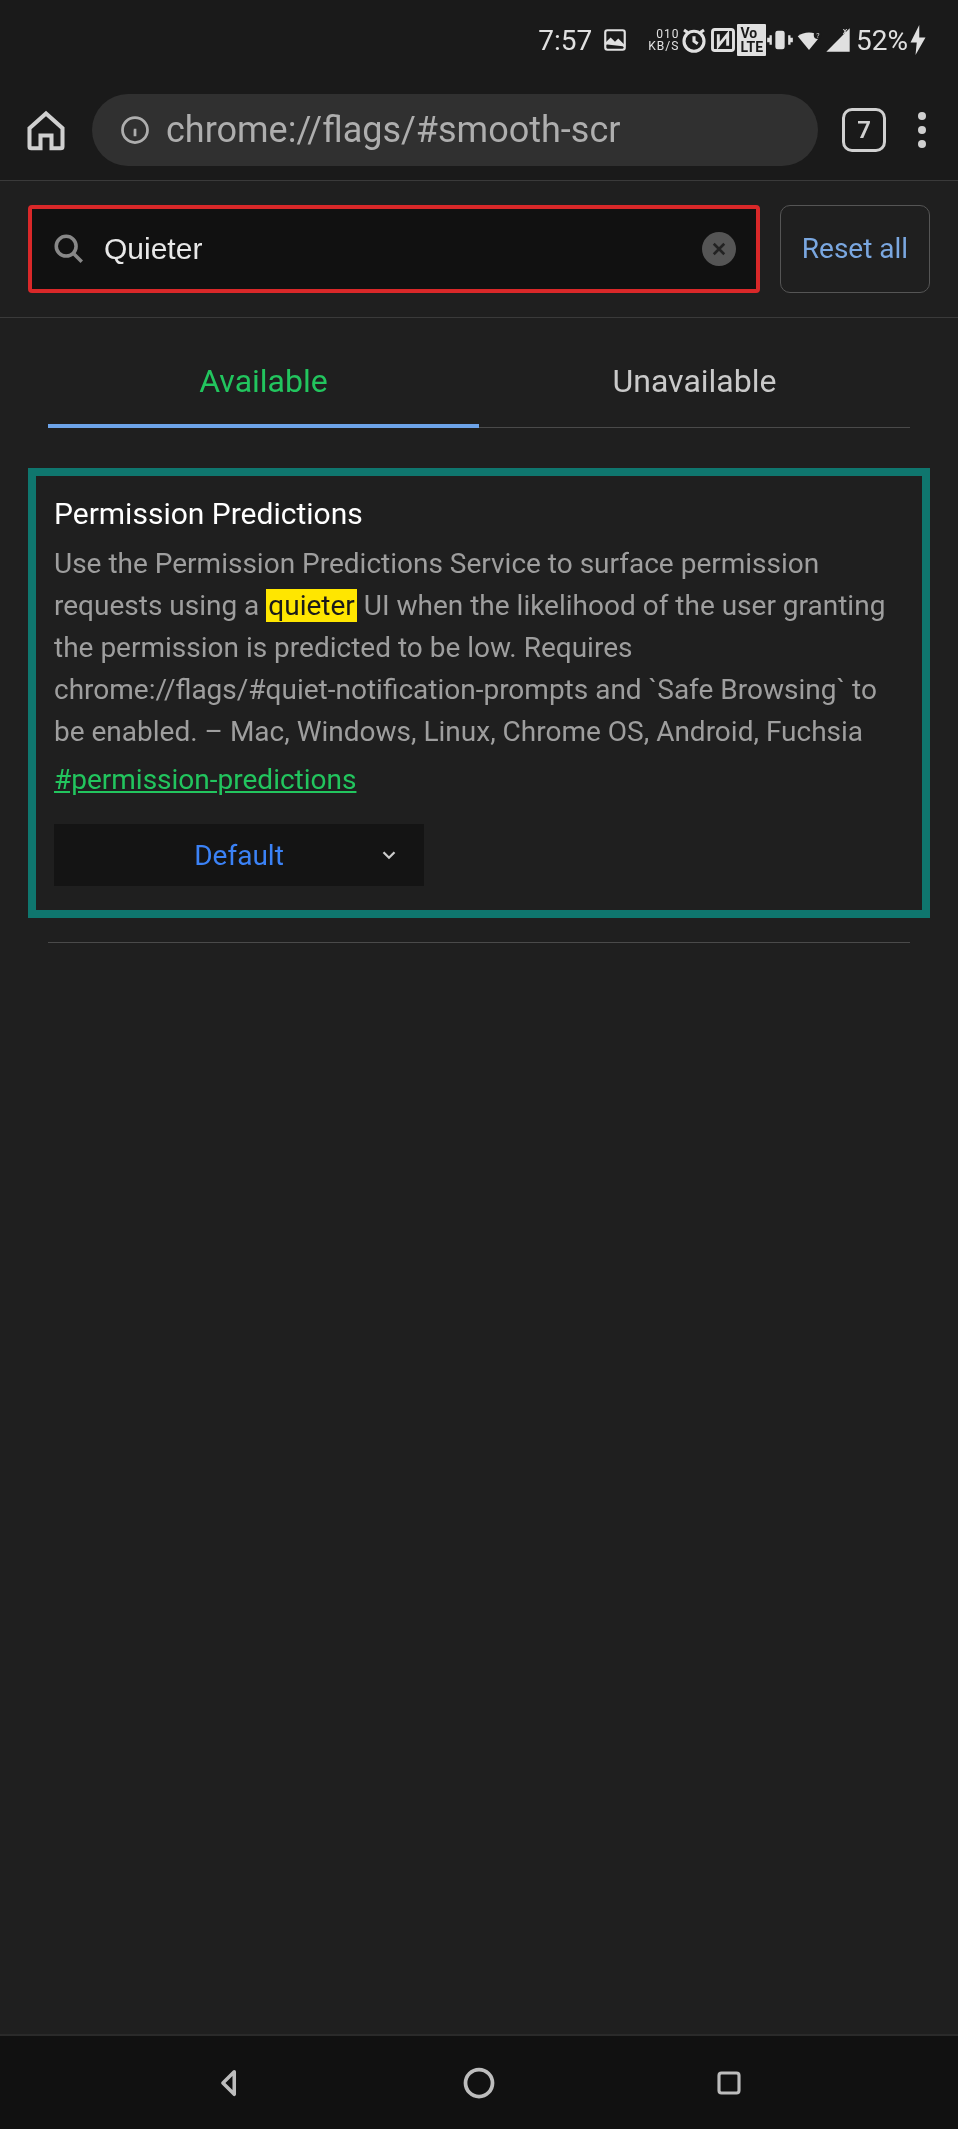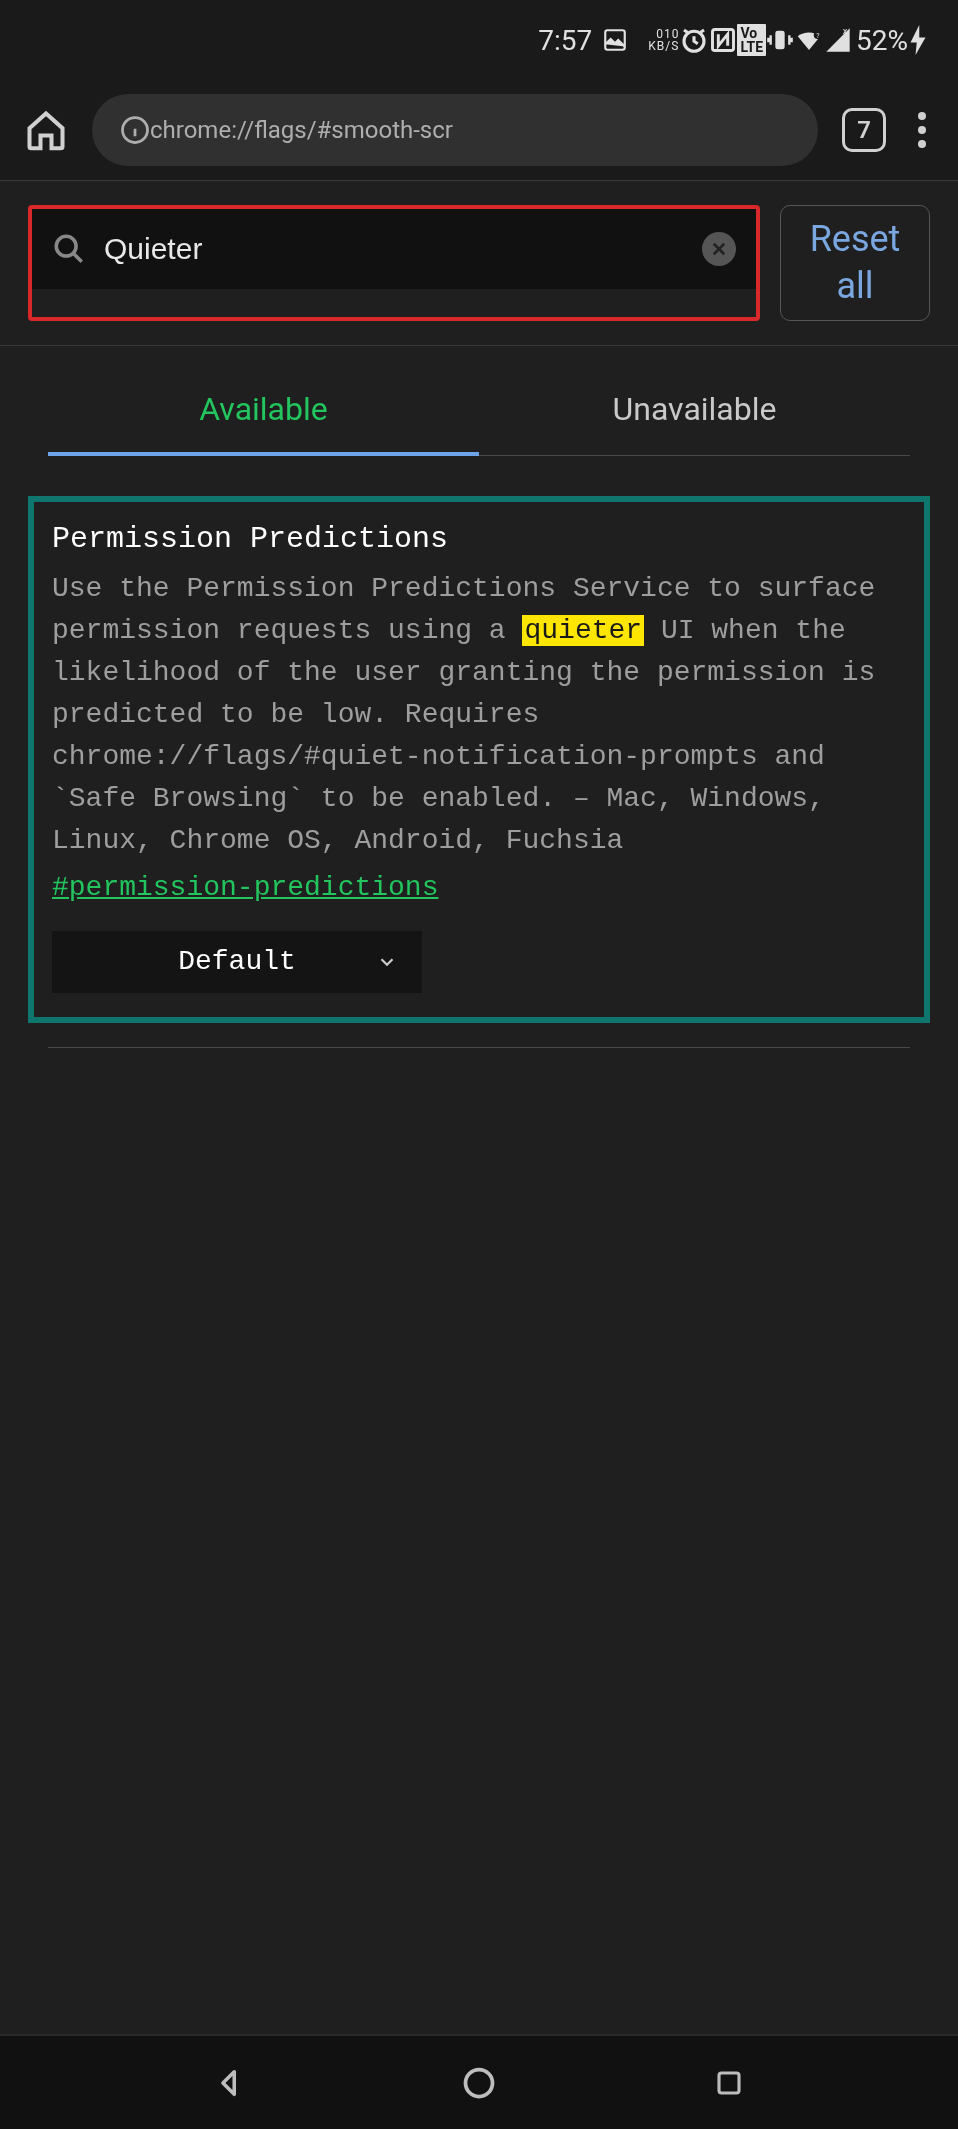--- a/index.html
+++ b/index.html
@@ -8,49 +8,49 @@
   
   .statusbar { height: 80px; background: #1a1a1a; display: flex; align-items: center; justify-content: flex-end; padding: 0 30px; gap: 0; color: #e0e0e0; font-size: 28px; }
   .statusbar .time { margin-right: 10px; }
   .statusbar .icon { display: inline-flex; align-items: center; justify-content: center; }
   .statusbar .kbs { font-size: 12px; line-height: 1; text-align: right; letter-spacing: 1px; }
   .statusbar .battpct { margin-left: 4px; }
   
   
   .browserbar { height: 100px; background: #1a1a1a; display: flex; align-items: center; padding: 0 24px; gap: 24px; }
   .home-icon { width: 44px; height: 44px; }
-  .omnibox { flex: 1; background: #303030; border-radius: 50px; height: 72px; display: flex; align-items: center; padding: 0 28px; color: #aeaeae; font-size: 24px; overflow: hidden; white-space: nowrap; }
+  .omnibox { flex: 1; background: #303030; border-radius: 50px; height: 72px; display: flex; align-items: center; padding: 0 28px; gap: 16px; color: #aeaeae; font-size: 36px; overflow: hidden; white-space: nowrap; }
   .tab-count { width: 44px; height: 44px; border: 3px solid #d0d0d0; border-radius: 10px; display: flex; align-items: center; justify-content: center; font-size: 24px; font-weight: 600; color: #d0d0d0; }
   .kebab { display: flex; flex-direction: column; gap: 6px; padding: 8px; }
   .kebab span { width: 8px; height: 8px; background: #d0d0d0; border-radius: 50%; }
   
   .divider-thin { height: 1px; background: #3a3a3a; }
   
   
   .controls-row { display: flex; align-items: stretch; padding: 24px 28px; gap: 20px; background: #1f1f1f; }
   .searchwrap { flex: 1; position: relative; border: 4px solid #d92829; border-radius: 4px; }
   .searchbox { width: 100%; height: 80px; background: #111; border: none; border-radius: 0; display: flex; align-items: center; padding: 0 20px; gap: 18px; }
   .searchbox input { flex: 1; background: transparent; border: none; outline: none; font-size: 30px; color: #e8e8e8; }
   .mag { width: 34px; height: 34px; }
   .clear-x { width: 34px; height: 34px; border-radius: 50%; background: #555; display:flex; align-items:center; justify-content:center; }
-  .reset-btn { width: 150px; border: 1px solid #555; border-radius: 10px; display: flex; align-items: center; justify-content: center; text-align: center; color: #7aa7e0; font-size: 36px; line-height: 1.3; padding: 10px; }
+  .reset-btn { width: 150px; border: 1px solid #555; border-radius: 10px; display: flex; align-items: center; justify-content: center; text-align: center; color: #7aa7e0; font-size: 28px; line-height: 1.3; padding: 10px; }
   
   
   .tabs { display: flex; margin: 20px 48px 0 48px; border-bottom: 1px solid #4a4a4a; }
   .tab { flex: 1; text-align: center; font-size: 32px; padding: 24px 0; color: #c9c9c9; }
   .tab.active { color: #22c55e; border-bottom: 4px solid #6da3e8; margin-bottom: -1px; }
   
   
   .flag-area { padding: 40px 28px 0 28px; }
-  .flag-card { border: 6px solid #0f766e; padding: 20px 18px 24px 18px; font-family: Liberation Mono, monospace; }
+  .flag-card { border: 8px solid #0f766e; padding: 20px 18px 24px 18px; }
   .flag-title { font-size: 30px; color: #fff; margin-bottom: 12px; }
   .flag-desc { font-size: 28px; color: #9e9e9e; line-height: 1.5; }
   .flag-desc mark { background: #ffe600; color: #1a1a1a; padding: 0 2px; }
   .flag-hash { font-size: 28px; color: #22c55e; text-decoration: underline; display: inline-block; margin-top: 10px; }
-  .flag-select { margin-top: 28px; width: 370px; height: 62px; background: #141414; display: flex; align-items: center; justify-content: center; gap: 60px; color: #ffffff; font-size: 28px; position: relative; }
+  .flag-select { margin-top: 28px; width: 370px; height: 62px; background: #141414; display: flex; align-items: center; justify-content: center; gap: 60px; color: #3b82f6; font-size: 28px; position: relative; }
   .flag-select .chev { position: absolute; right: 24px; }
   .hr-under { height: 1px; background: #4a4a4a; margin: 24px 20px 0 20px; }
   
   
   .navbar { position: absolute; bottom: 0; left: 0; right: 0; height: 95px; background: #111; border-top: 2px solid #2a2a2a; display: flex; align-items: center; justify-content: space-evenly; }
   .navbtn { width: 40px; height: 40px; display:flex; align-items:center; justify-content:center; }
   
   svg { display: block; }
 </style>
 </head>

